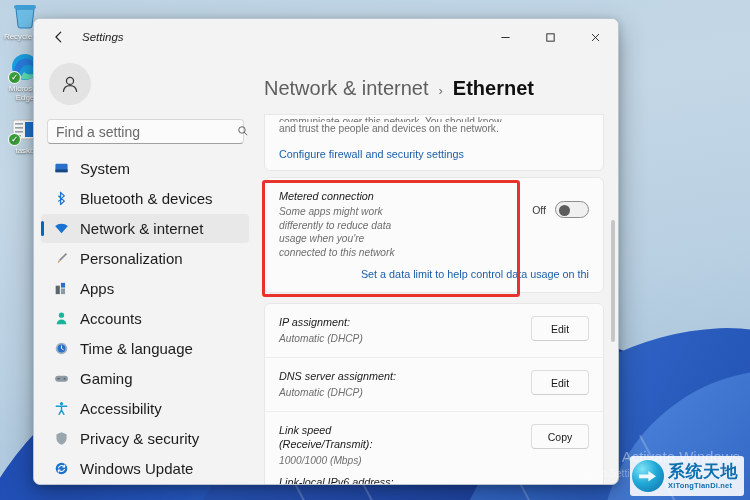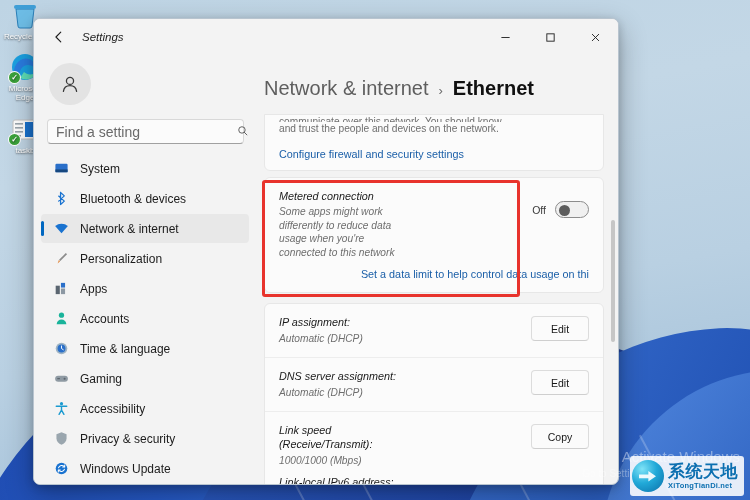--- a/index.html
+++ b/index.html
@@ -179,21 +179,21 @@
   .search-ico { color: #444; font-size: 11px; }
 
   .nav { display: flex; flex-direction: column; gap: 1px; }
   .nav-item {
     position: relative;
     height: 29px;
     display: flex; align-items: center;
     gap: 11px;
     padding-left: 12px;
     border-radius: 4px;
-    font-size: 12px;
+    font-size: 15px;
     color: #1c1c1c;
   }
   .nav-item.active { background: #e8e8e8; }
   .nav-item.active::before {
     content: "";
     position: absolute;
     left: 0; top: 7px;
     width: 3px; height: 15px;
     border-radius: 2px;
     background: #0067c0;

